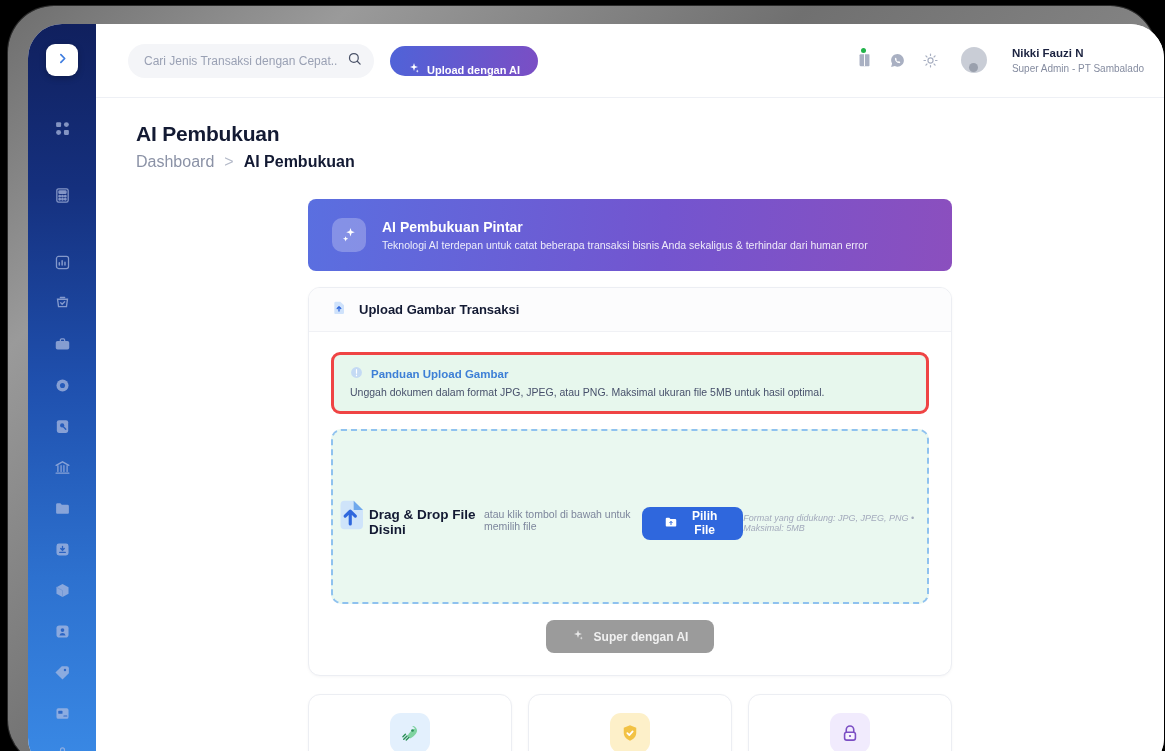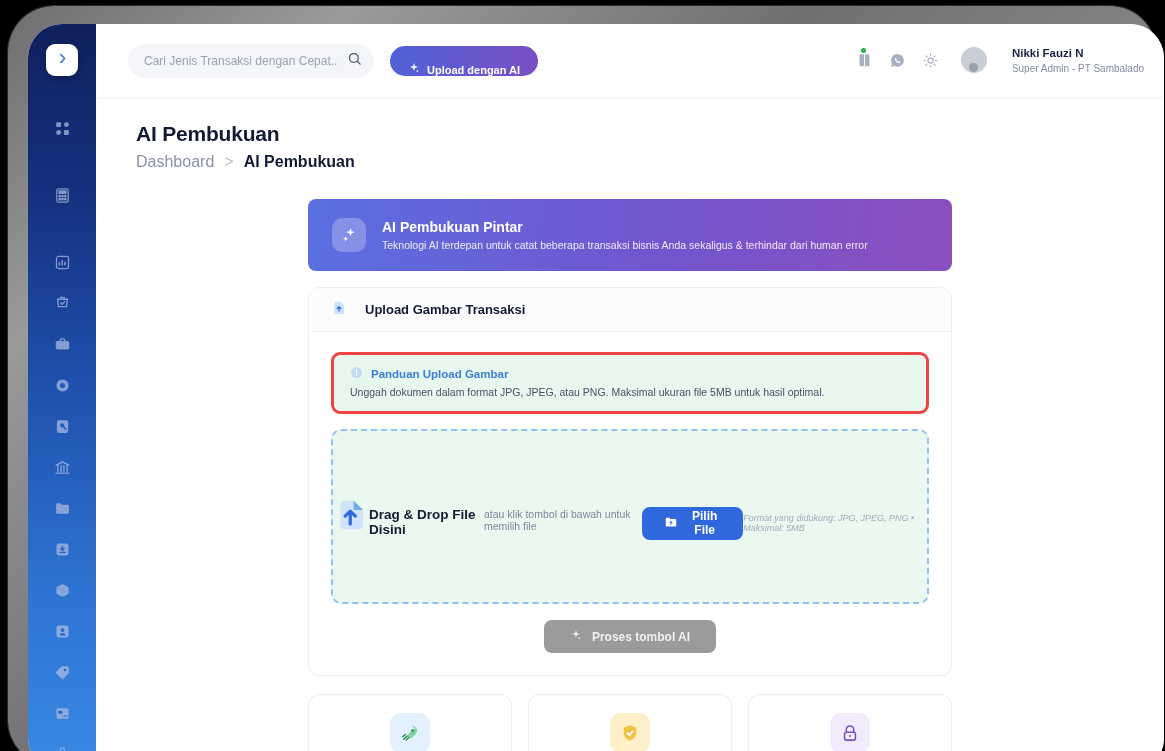--- a/index.html
+++ b/index.html
@@ -224,21 +224,21 @@
     border: 1px solid #eceef3;
     border-radius: 12px;
     background: #fff;
     box-shadow: 0 1px 3px rgba(20,30,60,.04);
     overflow: hidden;
   }
   .card-head {
     height: 44px;
     display: flex;
     align-items: center;
-    gap: 18px;
+    gap: 12px;
     padding: 0 22px;
     border-bottom: 1px solid #f0f1f5;
     background: #fcfcfd;
   }
   .card-head-title { font-size: 13px; font-weight: bold; color: #131a33; }
   .card-body { padding: 20px 22px 22px 22px; }
 
   .info-box {
     border: 3px solid #ef4444;
     background: #e7f7ed;
@@ -605,21 +605,21 @@
             </div>
 
             <div class="proses-wrap">
               <button class="proses-btn" disabled="">
                 <span>
                   <svg width="12" height="12" viewBox="0 0 24 24" fill="#e8e8e8">
                       <path d="M12 2l1.9 6.1L20 10l-6.1 1.9L12 18l-1.9-6.1L4 10l6.1-1.9z"></path>
                       <path d="M18.5 15l.8 2.4 2.4.8-2.4.8-.8 2.4-.8-2.4-2.4-.8 2.4-.8z"></path>
                     </svg>
                 </span>
-                <span>Proses tombol AI</span>
+                <span>Super dengan AI</span>
               </button>
             </div>
           </div>
         </div>
 
         <div class="features">
           <div class="feature">
             <div class="feature-icon" style="background:#e3f0fd">
               <svg width="20" height="20" viewBox="0 0 24 24" fill="none">
                   <path d="M14.5 3.5c3.5 0 6 2.5 6 6-1 4-5 7.5-8.5 9l-3-3c1.5-3.5 5-7.5 9-9z" fill="#7fd3a0"></path>

